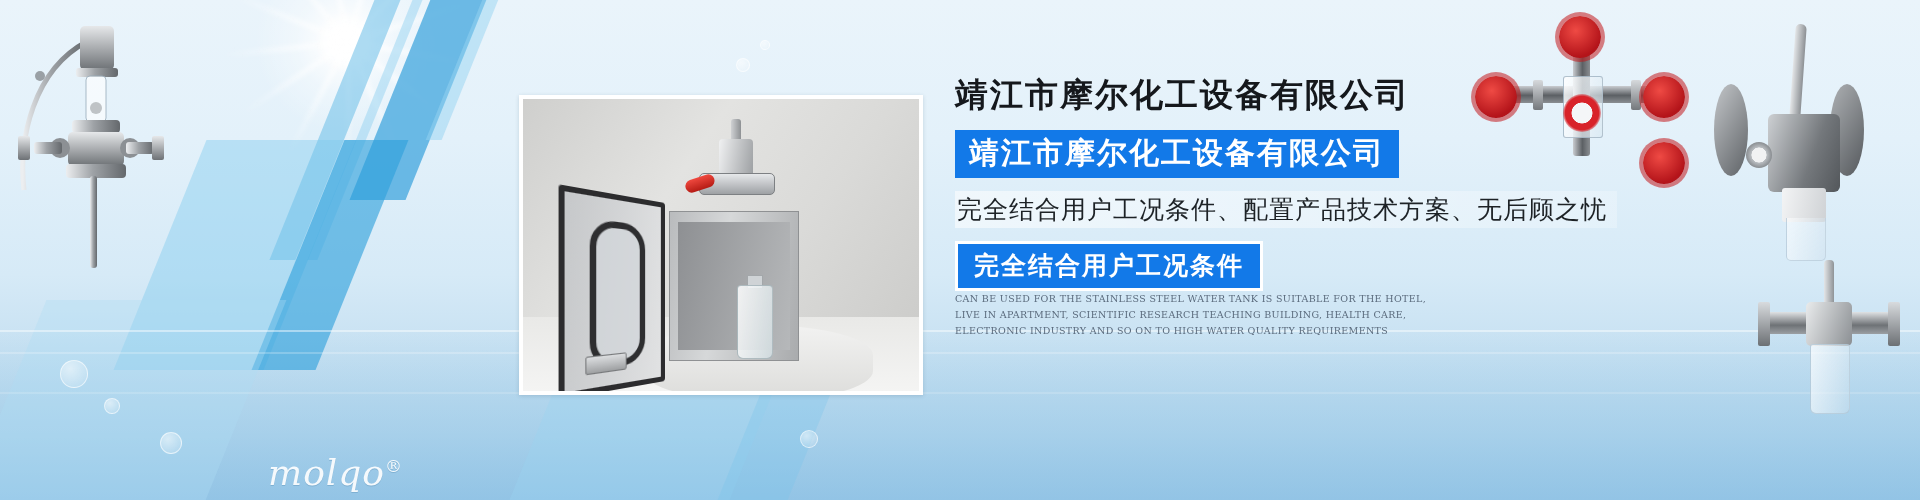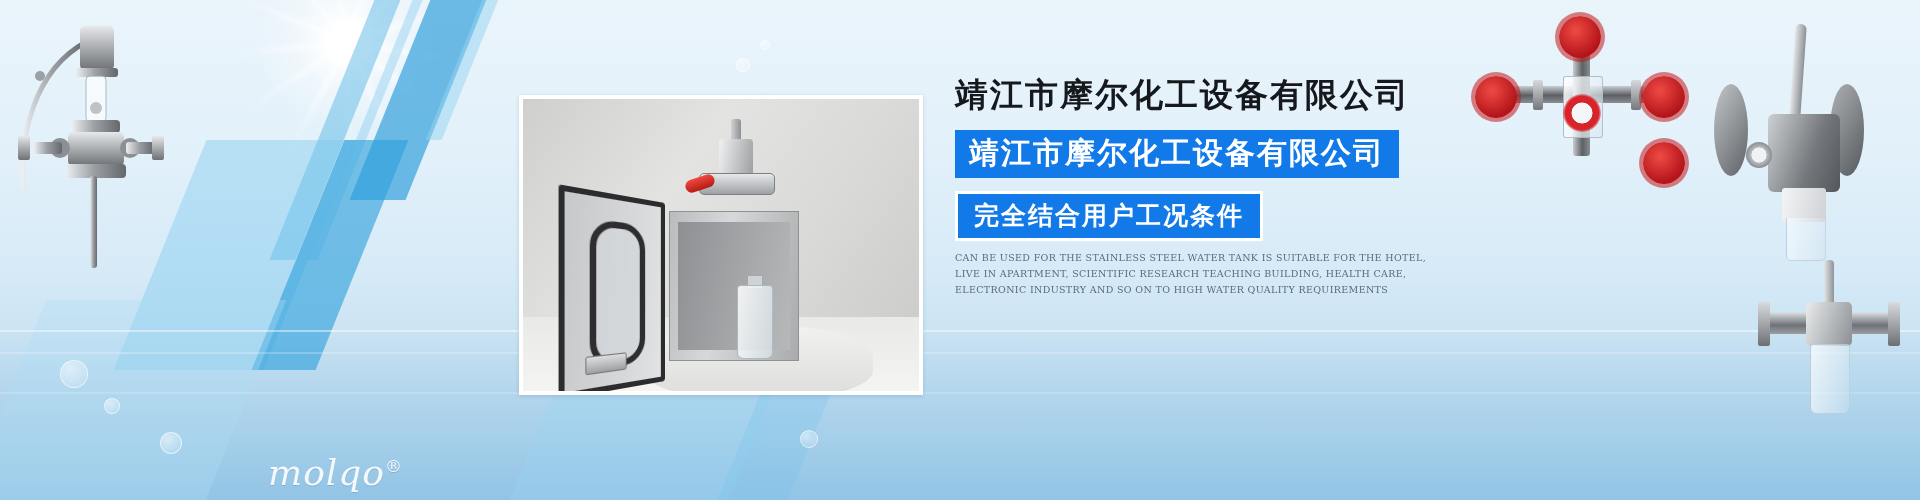--- a/index.html
+++ b/index.html
@@ -123,21 +123,21 @@
     background:linear-gradient(90deg,rgba(255,255,255,.55),rgba(255,255,255,.25));
     display:inline-block;padding:3px 10px 4px 2px;
   }
   .outline-bar{
     display:inline-block;margin-top:13px;background:#1279e8;color:#ffffff;
     border:3px solid #ffffff;box-sizing:border-box;
     font-weight:700;font-size:25px;line-height:28px;letter-spacing:2px;
     padding:7px 16px 9px 16px;white-space:nowrap;
   }
   .eng{
-    margin-top:9px;width:498px;
+    margin-top:0;width:498px;
     font-family:"DejaVu Serif","Liberation Serif",serif;
     font-size:9.5px;line-height:16px;color:#5a6a7c;letter-spacing:.35px;
     text-transform:uppercase;
   }
 
   
   .watermark{
     position:absolute;left:268px;top:452px;
     font-family:"DejaVu Serif","Liberation Serif",serif;
     font-weight:400;font-style:italic;font-size:36px;letter-spacing:1px;
@@ -270,20 +270,21 @@
     <div class="lv-pipe"></div>
     <div class="lv-fl-l"></div>
     <div class="lv-fl-r"></div>
     <div class="lv-body"></div>
     <div class="lv-glass"></div>
   </div>
 
   <div class="textblock">
     <div class="company-title">靖江市摩尔化工设备有限公司</div>
     <div><span class="blue-bar">靖江市摩尔化工设备有限公司</span></div>
+    <div><span class="subline">完全结合用户工况条件、配置产品技术方案、无后顾之忧</span></div>
     <div><span class="outline-bar">完全结合用户工况条件</span></div>
     <div class="eng">CAN BE USED FOR THE STAINLESS STEEL WATER TANK IS SUITABLE FOR THE HOTEL, LIVE IN APARTMENT, SCIENTIFIC RESEARCH TEACHING BUILDING, HEALTH CARE, ELECTRONIC INDUSTRY AND SO ON TO HIGH WATER QUALITY REQUIREMENTS</div>
   </div>
 
   <div class="watermark">
     <span>molqo</span><sup>®</sup>
   </div>
 
 </div>
 

